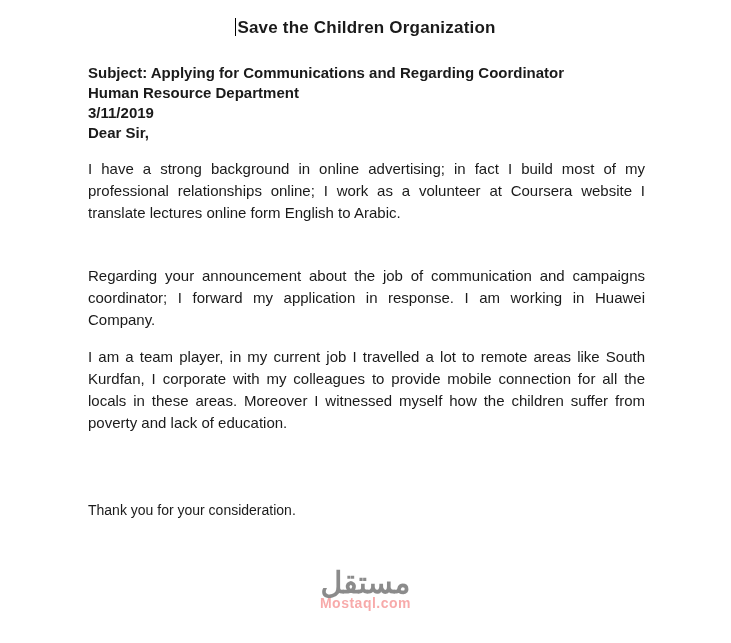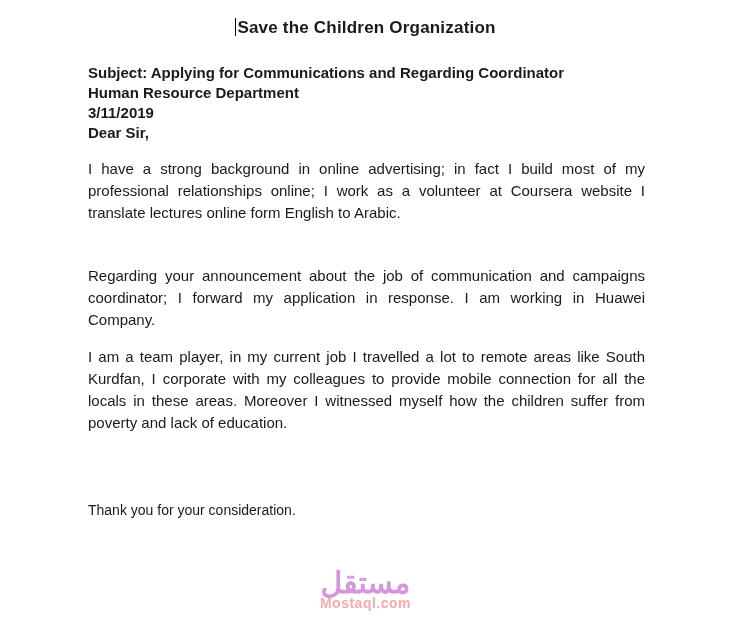--- a/index.html
+++ b/index.html
@@ -69,21 +69,21 @@
     left: 50%;
     top: 568px;
     transform: translateX(-50%);
     text-align: center;
     pointer-events: none;
     opacity: 0.45;
   }
   .watermark-arabic {
     font-size: 30px;
     font-weight: bold;
-    color: #a21caf;
+    color: #000000;
     line-height: 30px;
     direction: rtl;
   }
   .watermark-latin {
     font-size: 14px;
     font-weight: bold;
     color: #ef4444;
     line-height: 15px;
     margin-top: -2px;
     letter-spacing: 0.5px;

